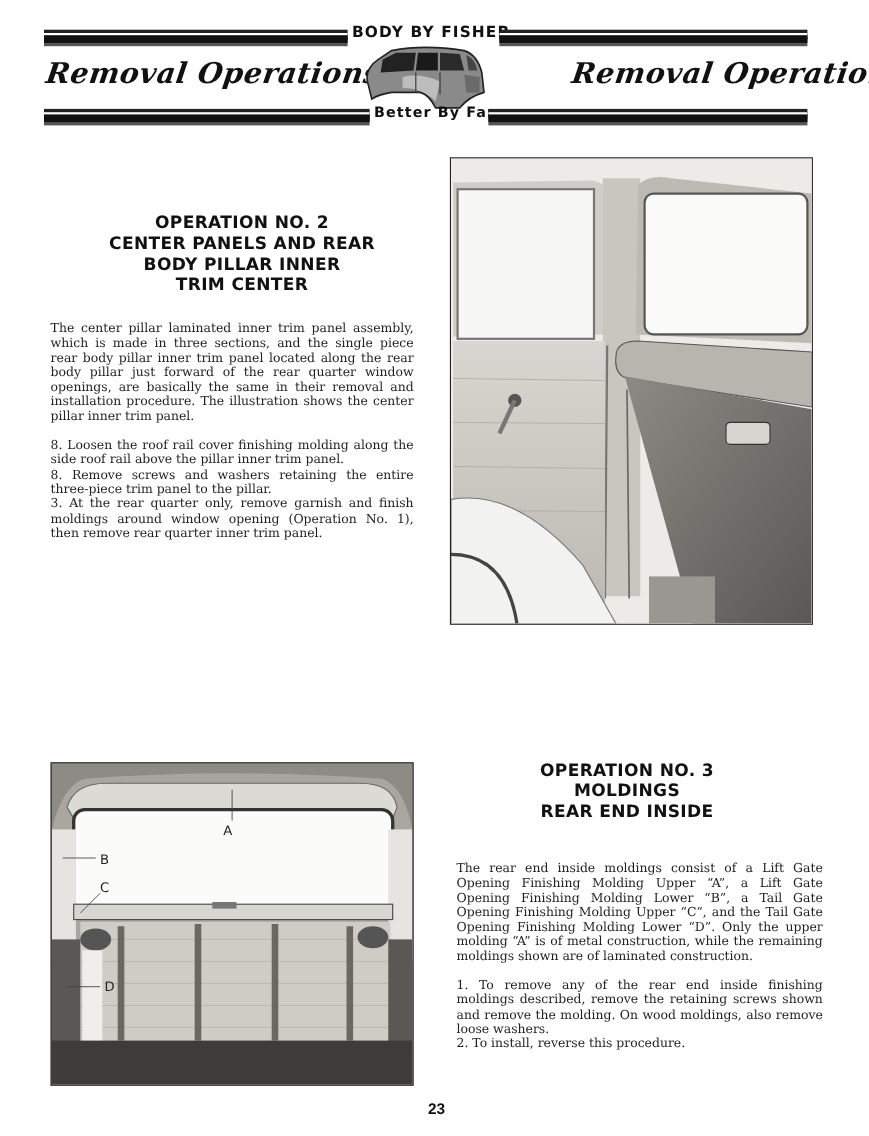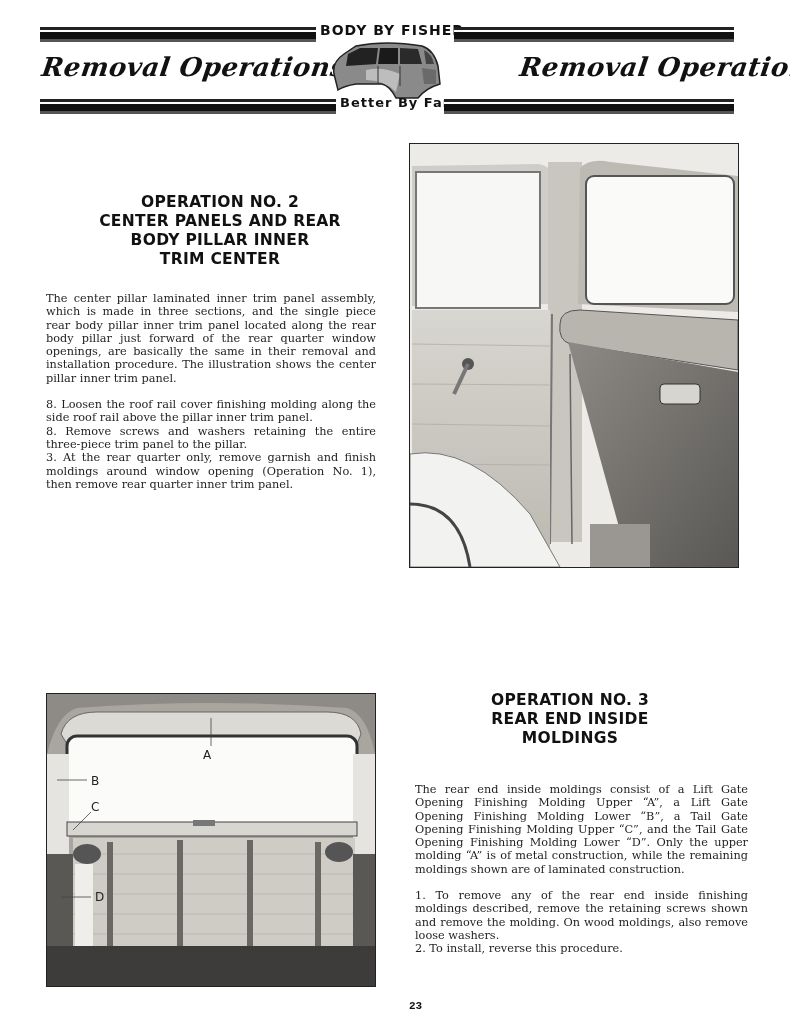--- a/index.html
+++ b/index.html
@@ -10,21 +10,21 @@
   .script{position:absolute;font-family:"DejaVu Serif",serif;font-style:italic;font-weight:bold;font-size:26px;color:#111;letter-spacing:0.5px;white-space:nowrap;transform:skewX(-8deg);}
   .car{position:absolute;}
   
   .op-head{position:absolute;text-align:center;font-family:"DejaVu Sans",sans-serif;font-weight:bold;font-size:15.5px;line-height:19px;color:#111;letter-spacing:0.3px;}
   .op-head div{white-space:nowrap;}
   .body-text{position:absolute;font-family:"DejaVu Serif",serif;font-size:11.3px;line-height:13.3px;color:#1f1f1f;text-align:justify;}
   .body-text p{margin:0;}
   .body-text p.gap{margin-top:13px;}
   .photo{position:absolute;border:1.5px solid #222;overflow:hidden;background:#ddd;}
   .arrow{position:absolute;width:0;height:0;}
-  .page-num{position:absolute;font-family:Liberation Mono, monospace;font-weight:bold;font-size:11px;color:#111;margin-left:20px;}
+  .page-num{position:absolute;font-family:Liberation Sans, sans-serif;font-weight:bold;font-size:14px;color:#111;}
   .lbl{position:absolute;font-family:"DejaVu Sans",sans-serif;font-size:12px;color:#222;}
 </style>
 </head>
 <body>
 
 <div>
   <div class="rule" style="left:40px;top:30px;width:276px;"></div>
   <div class="hdr-text" style="left:320px;top:22px;font-size:14px;">BODY BY FISHER</div>
   <div class="rule" style="left:454px;top:30px;width:280px;"></div>
 
@@ -106,22 +106,22 @@
     <rect x="250" y="240" width="40" height="20" rx="4" fill="#d7d5d0" stroke="#333"></rect>
 
     <path d="M0 310 Q60 300 120 370 L150 423 L0 423 Z" fill="#f2f2f0" stroke="#777"></path>
     <path d="M0 360 Q50 360 60 423" fill="none" stroke="#444" stroke-width="3"></path>
     <rect x="180" y="380" width="60" height="43" fill="#9a9792"></rect>
   </svg>
 </div>
 
 <div class="op-head" style="left:420px;top:665px;width:300px;margin-top:26px;">
   <div>OPERATION NO. 3</div>
+  <div>MOLDINGS</div>
   <div>REAR END INSIDE</div>
-  <div>MOLDINGS</div>
 </div>
 
 <div class="body-text" style="left:415px;top:783px;width:333px;">
   <p>The rear end inside moldings consist of a Lift Gate Opening Finishing Molding Upper “A”, a Lift Gate Opening Finishing Molding Lower “B”, a Tail Gate Opening Finishing Molding Upper “C”, and the Tail Gate Opening Finishing Molding Lower “D”. Only the upper molding “A” is of metal construction, while the remaining moldings shown are of laminated construction.</p>
   <p class="gap">1. To remove any of the rear end inside finishing moldings described, remove the retaining screws shown and remove the molding. On wood moldings, also remove loose washers.</p>
   <p>2. To install, reverse this procedure.</p>
 </div>
 
 <svg class="arrow" style="left:396px;top:855px;" width="16" height="34" viewBox="0 0 16 34">
   <polygon points="16,6 8,6 8,0 0,17 8,34 8,28 16,28" fill="#111"></polygon>

